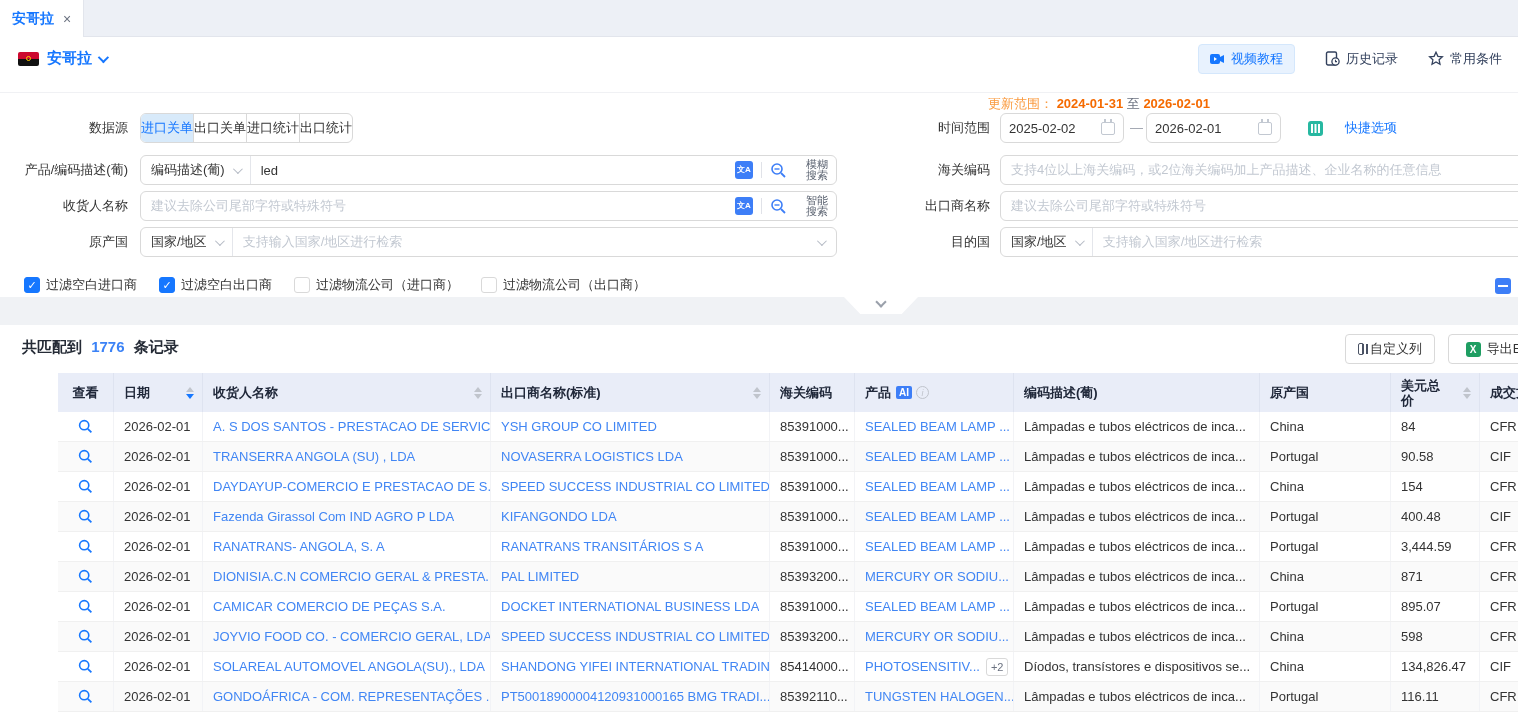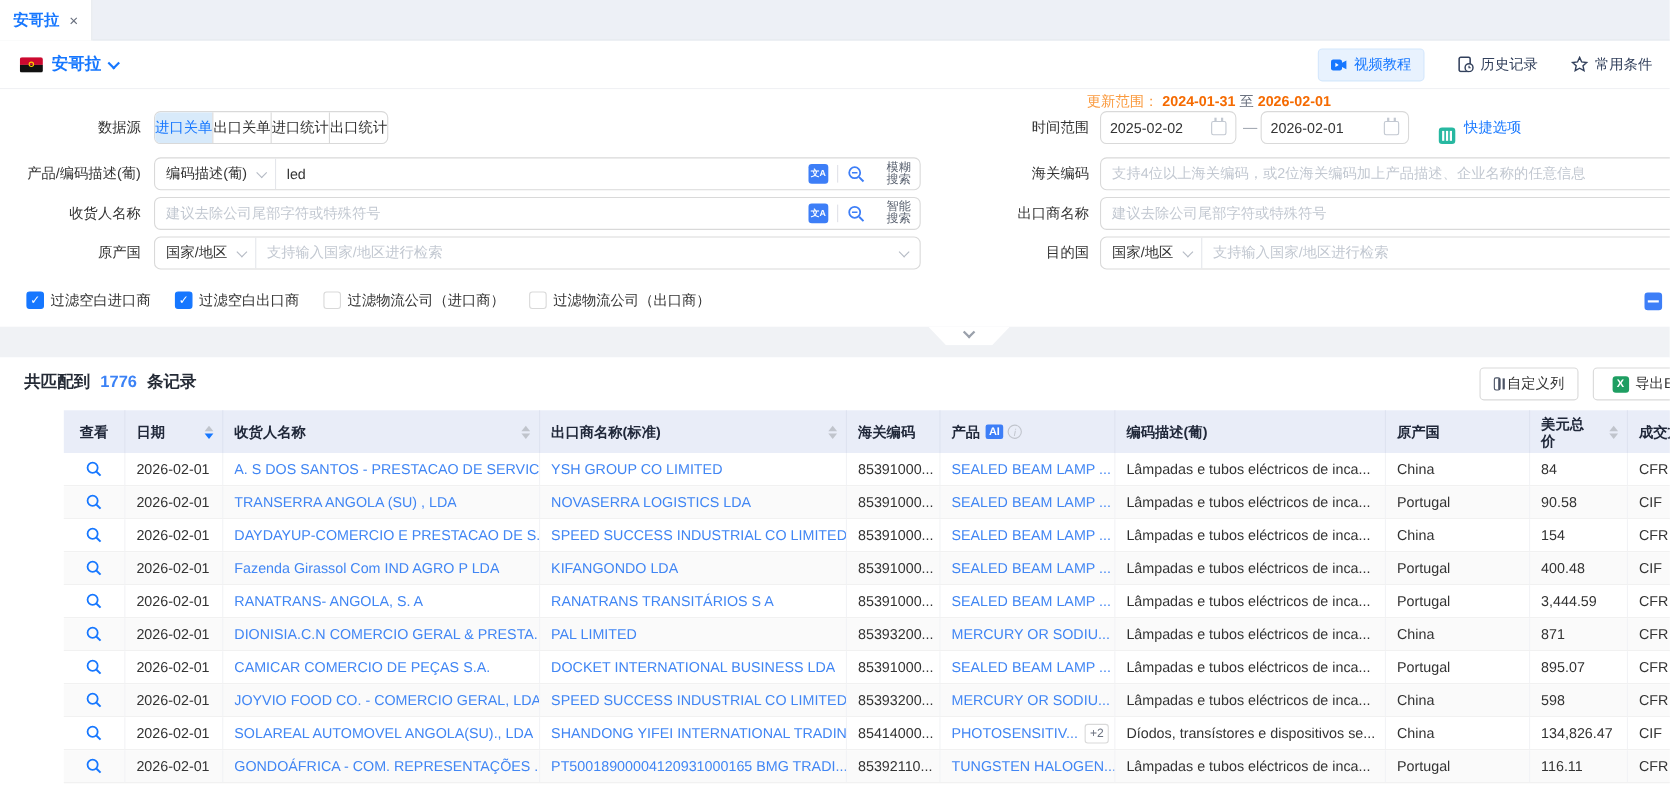--- a/index.html
+++ b/index.html
@@ -18,34 +18,34 @@
   .flag { width:21px; height:14px; border-radius:2px; overflow:hidden; position:relative; flex:0 0 auto; }
   .flag .top { position:absolute; top:0; left:0; right:0; height:50%; background:#cc092f; }
   .flag .bot { position:absolute; bottom:0; left:0; right:0; height:50%; background:#111; }
   .flag .emb { position:absolute; top:4px; left:8px; width:5px; height:5px; border:1px solid #ffcb00; border-radius:50%; }
   .country-name { color:#1677ff; font-size:15px; font-weight:bold; margin:0 6px 0 8px; }
   .chev { display:inline-block; width:8px; height:8px; border-right:2px solid #1677ff; border-bottom:2px solid #1677ff; transform:rotate(45deg) translateY(-2px); }
   .head-sp { flex:1; }
   .head-btn { display:flex; align-items:center; gap:6px; color:#32405c; cursor:pointer; margin-left:30px; white-space:nowrap; }
   .video-btn { background:#e8f2fe; border:1px solid #d4e7fc; color:#1677ff; border-radius:4px; padding:5px 11px; }
   
-  .filters { position:absolute; top:80px; left:0; right:0; height:217px; background:#fff; border-top:1px solid #f0f1f4; }
+  .filters { position:absolute; top:92px; left:0; right:0; height:217px; background:#fff; border-top:1px solid #f0f1f4; }
   .flabel { position:absolute; width:128px; text-align:right; line-height:30px; color:#333; white-space:nowrap; }
   .frlabel { position:absolute; left:870px; width:120px; text-align:right; line-height:30px; color:#333; white-space:nowrap; }
   .update-line { position:absolute; top:2px; left:988px; font-size:13px; white-space:nowrap; }
   .update-line .ul { color:#fa9a3e; }
   .update-line .ud { color:#f56a00; font-weight:bold; }
   .update-line .uz { color:#6b7280; }
   .seg-group { position:absolute; left:140px; top:20px; display:inline-flex; border:1px solid #d9d9d9; border-radius:6px; overflow:hidden; height:30px; background:#fff; }
   .seg { padding:0 0; line-height:28px; border-left:1px solid #d9d9d9; cursor:pointer; color:#333; white-space:nowrap; }
   .seg:first-child { border-left:none; }
   .seg.active { background:#d8eafa; color:#1677ff; }
   .datebox { position:absolute; top:20px; height:30px; border:1px solid #d9d9d9; border-radius:6px; background:#fff; display:flex; align-items:center; justify-content:space-between; padding:0 8px; }
   .date-sep { position:absolute; top:20px; left:1130px; line-height:30px; color:#9aa0ab; }
-  .quick { position:absolute; top:20px; left:1308px; display:flex; align-items:flex-end; gap:8px; line-height:30px; color:#1677ff; cursor:pointer; }
+  .quick { position:absolute; top:20px; left:1308px; display:flex; align-items:center; gap:22px; line-height:30px; color:#1677ff; cursor:pointer; }
   .quick-ic { width:15px; height:15px; background:#27b8a1; border-radius:3px; position:relative; }
   .quick-ic:before { content:""; position:absolute; left:3px; top:3px; width:2px; height:9px; background:#fff; box-shadow:3.5px 0 0 #fff, 7px 0 0 #fff; }
   .ctl { position:absolute; left:140px; width:697px; height:30px; border:1px solid #d9d9d9; border-radius:6px; background:#fff; display:flex; align-items:center; }
   .ctl-r { position:absolute; left:1000px; width:530px; height:30px; border:1px solid #d9d9d9; border-radius:6px; background:#fff; display:flex; align-items:center; }
   .sel { display:flex; align-items:center; gap:8px; padding:0 10px; border-right:1px solid #e4e6eb; height:100%; color:#333; cursor:pointer; white-space:nowrap; }
   .sel .sc, .ctl-chev { width:7px; height:7px; border-right:1.5px solid #b4bac4; border-bottom:1.5px solid #b4bac4; transform:rotate(45deg) translateY(-2px); display:inline-block; }
   .ctl-input { flex:1; padding:0 10px; color:#333; white-space:nowrap; overflow:hidden; }
   .placeholder { color:#c2c8d1; }
   .trans-ic { flex:0 0 auto; width:18px; height:18px; background:#3d7ef7; border-radius:3px; color:#fff; font-size:8px; line-height:18px; text-align:center; font-weight:bold; }
   .vdiv { flex:0 0 auto; width:1px; height:16px; background:#e0e2e8; margin:0 8px; }

